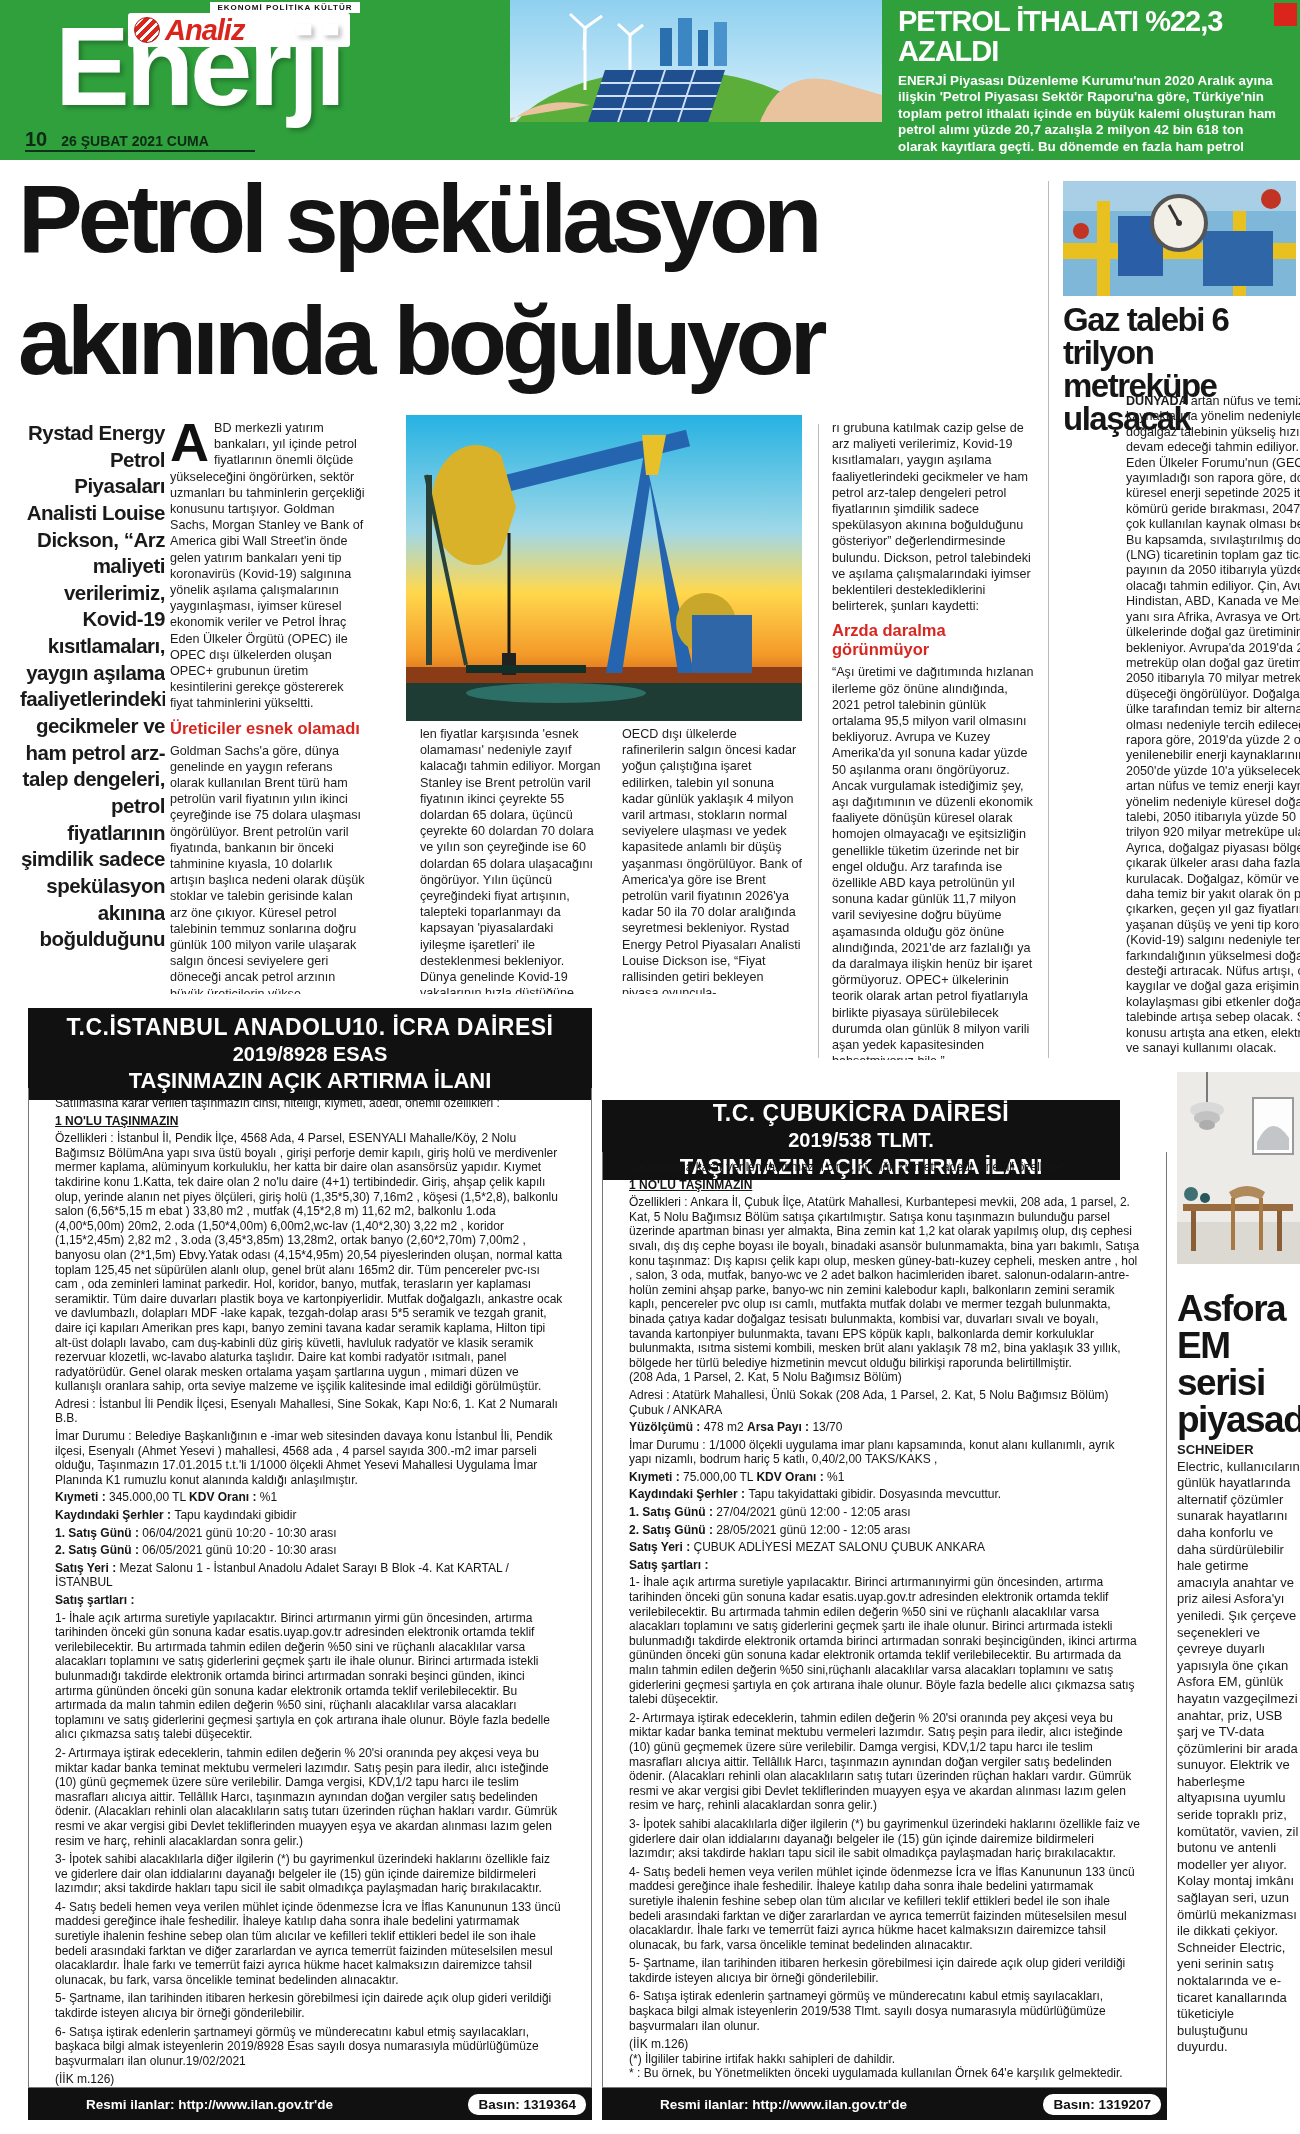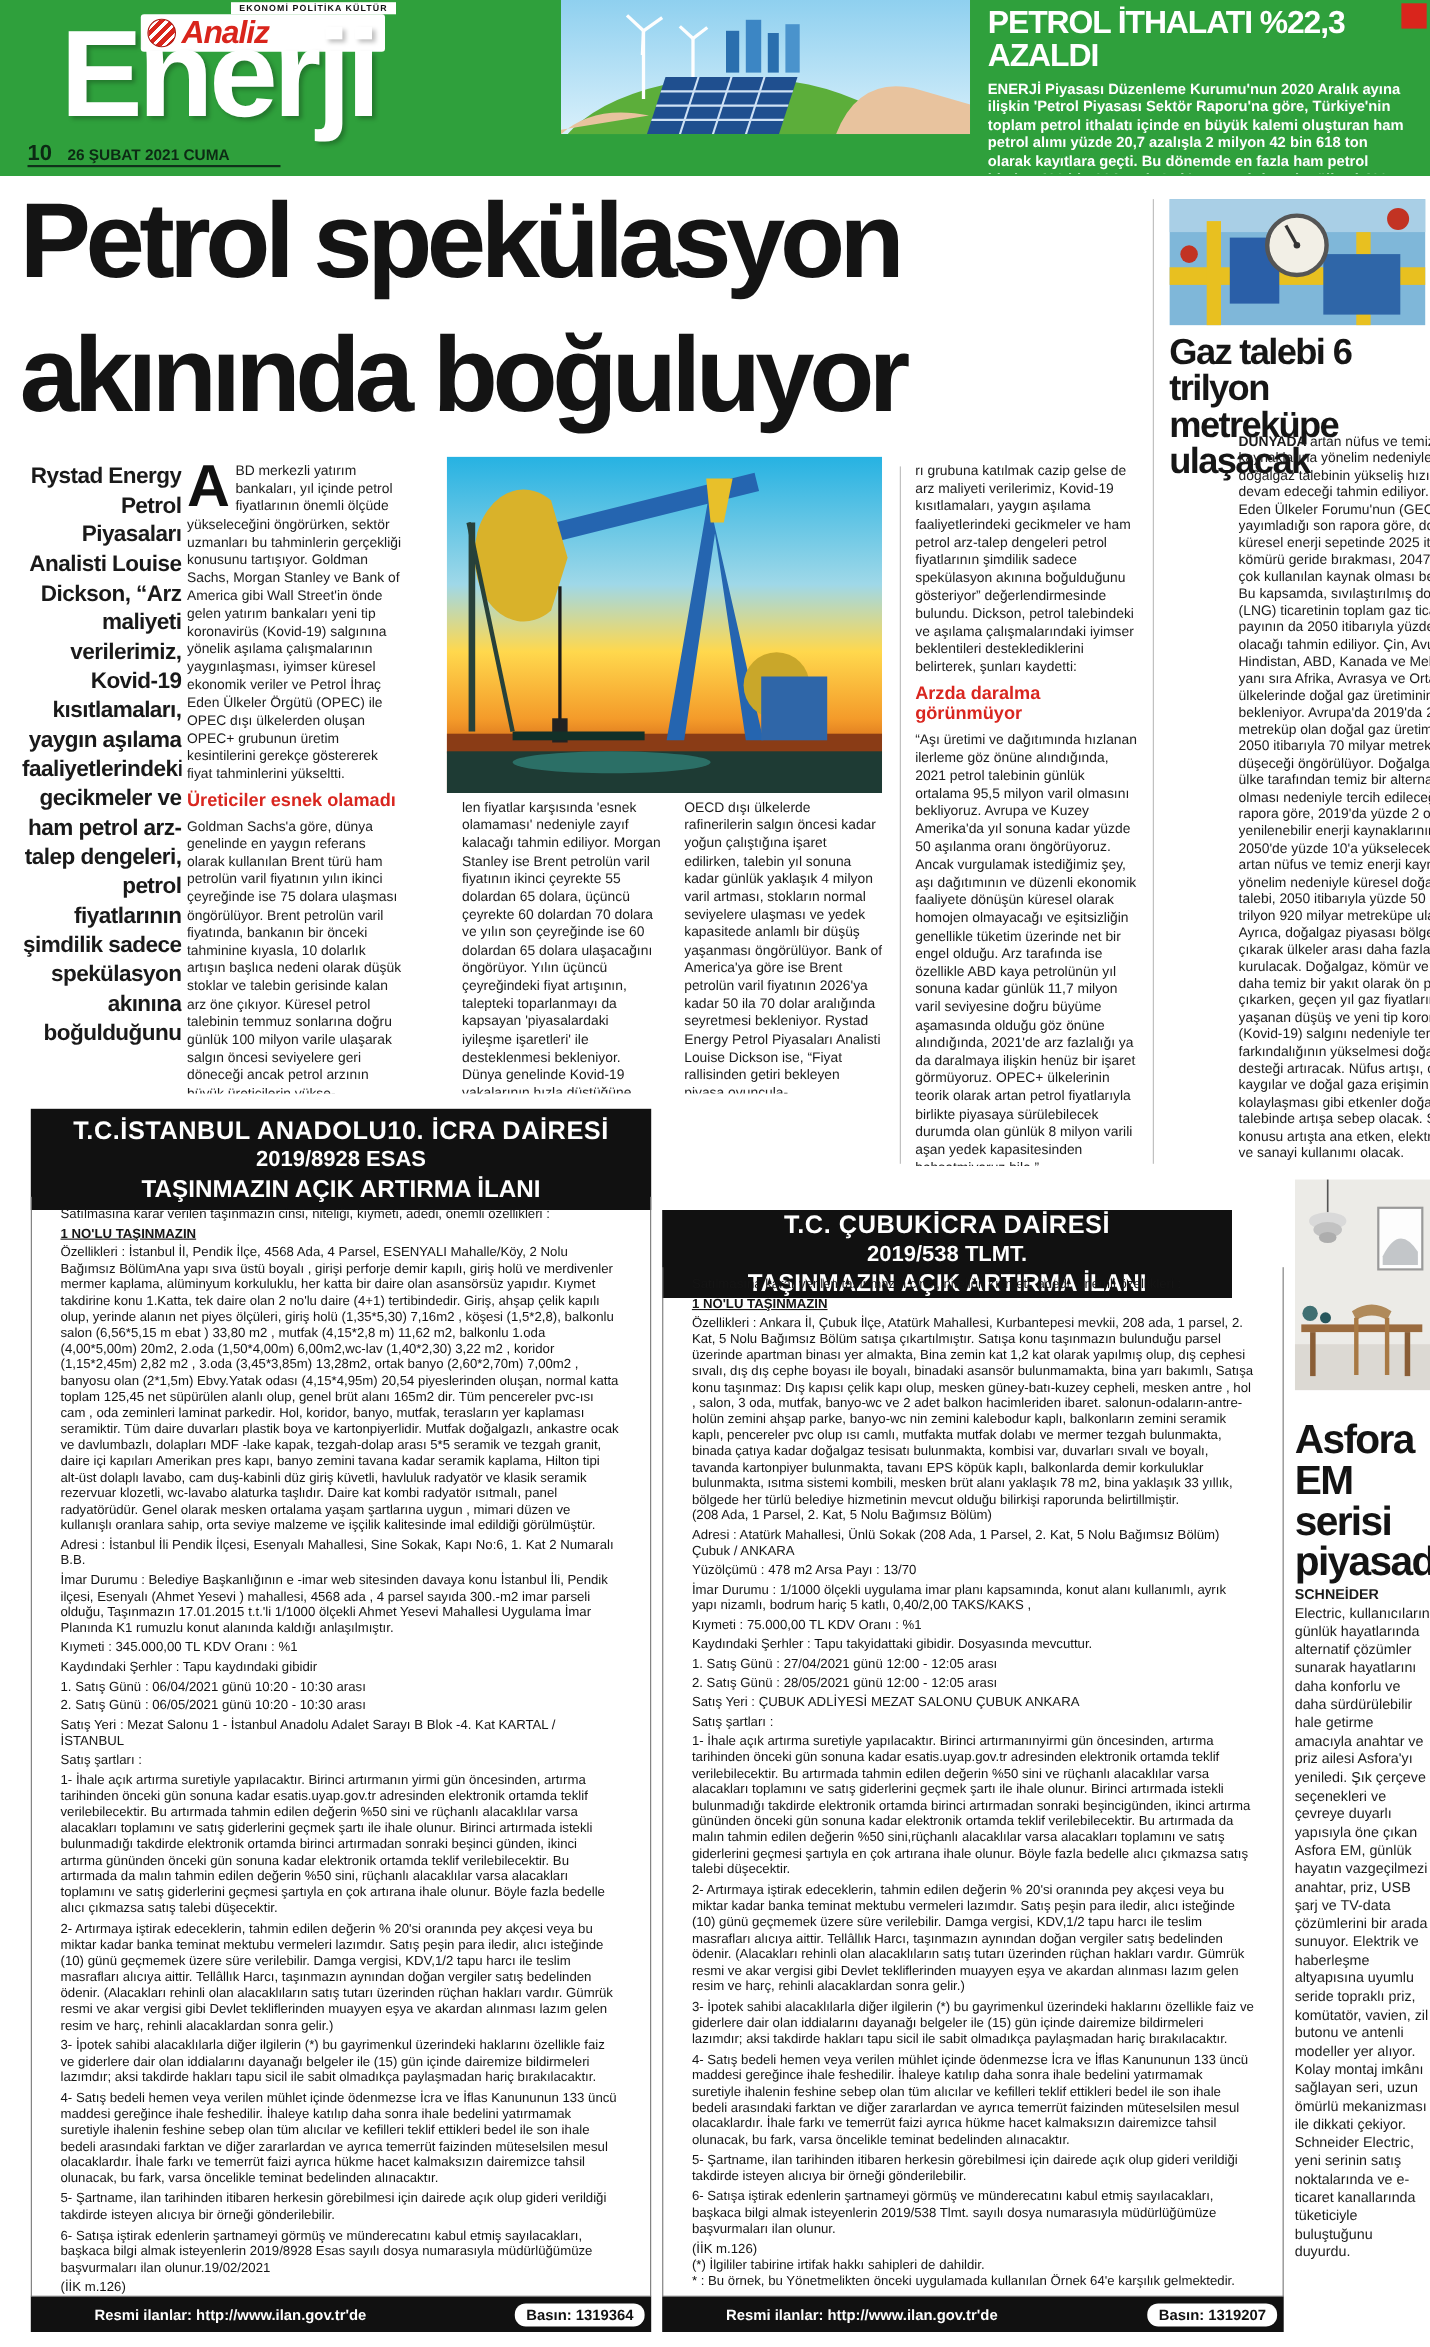--- a/index.html
+++ b/index.html
@@ -53,21 +53,21 @@
 
   
   .notice-header { background:#111; color:#fff; text-align:center; font-weight:bold;
                    display:flex; flex-direction:column; justify-content:center; gap:2px; }
   .notice-header .h1 { font-size:23px; letter-spacing:0.5px; }
   .notice-header .h2 { font-size:20px; }
   .notice-header .h3 { font-size:22px; }
   .notice-body { border:1px solid #777; border-top:none; padding:8px 26px; font-size:12px;
                  line-height:14.6px; color:#151515; overflow:hidden; }
   .notice-body p { margin-bottom:3px; }
-  .nb-bold { font-weight:normal; }
+  .nb-bold { font-weight:bold; }
   .nb-underline { font-weight:bold; text-decoration:underline; }
   .terms p { margin-bottom:4px; }
   .footnotes { white-space:pre-line; margin-top:4px; }
   .notice-bar { background:#111; color:#fff; display:flex; align-items:center;
                 justify-content:space-between; padding:0 6px 0 10px; }
   .notice-bar .lbl { font-size:13.5px; font-weight:bold;padding-left:48px; }
   .press-box { background:#fff; color:#111; font-size:13.5px; font-weight:bold; padding:3px 10px;border-radius:10px; }
 
   .a1-header { left:28px;  top:1008px; width:564px; height:92px; }
   .a1-body   { left:28px;  top:1088px; width:564px; height:1000px; }

